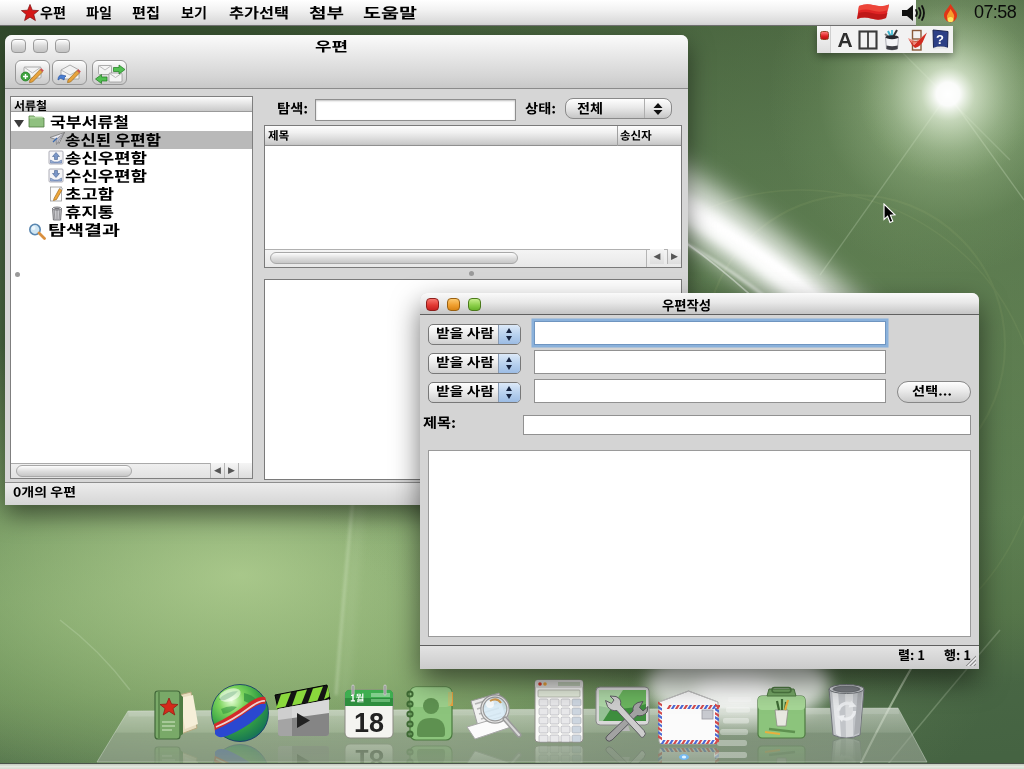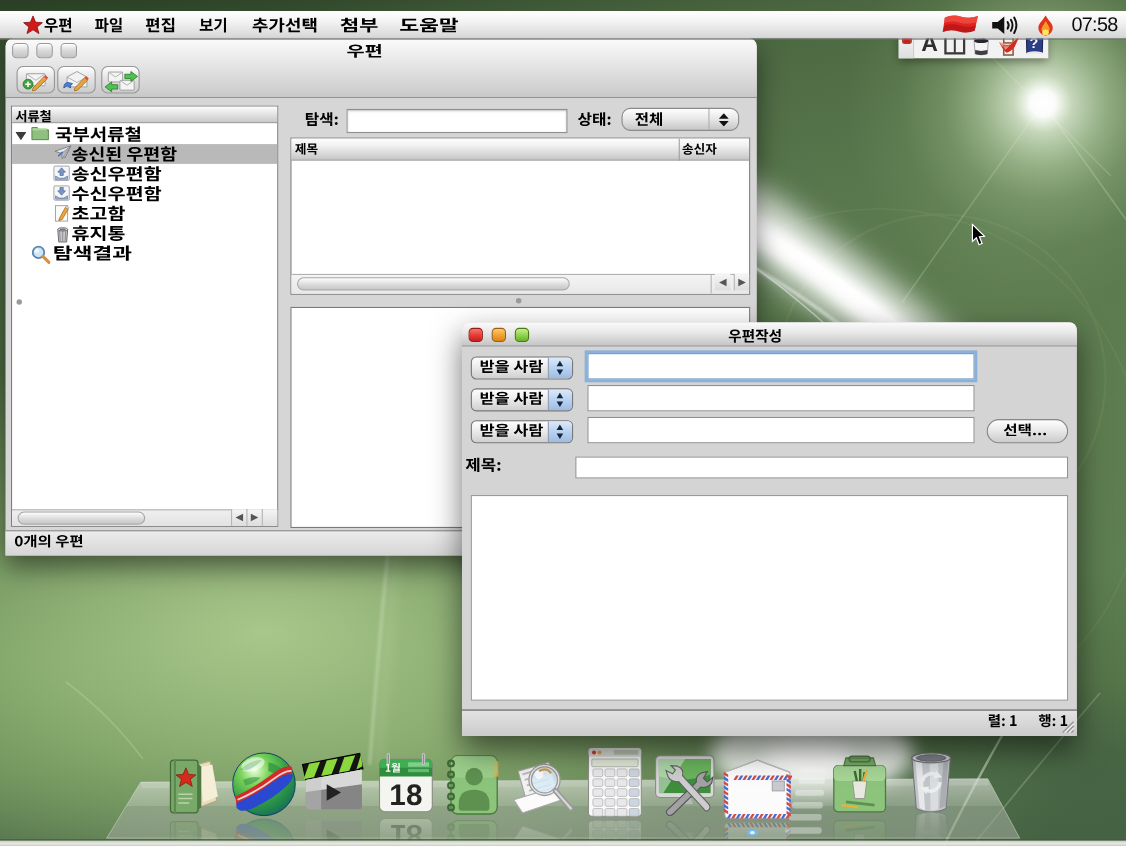--- a/index.html
+++ b/index.html
@@ -5,21 +5,21 @@
 body{position:relative;font-family:"Liberation Sans",sans-serif;background:#567549}
 .kt{position:absolute;overflow:visible}
 #wall{position:absolute;left:0;top:0;width:1024px;height:769px;
 background:
 radial-gradient(closest-side,rgba(240,250,232,.55),rgba(200,228,176,.28) 45%,rgba(160,196,136,.1) 72%,transparent 100%) 768px -86px/360px 360px no-repeat,
 radial-gradient(1000px 760px at 88% 30%,rgba(118,148,98,.4),transparent 70%),
 radial-gradient(520px 260px at 240px 575px,rgba(186,216,152,.78),rgba(160,198,128,.38) 60%,transparent 100%),
 radial-gradient(340px 180px at 60px 620px,rgba(140,180,112,.25),transparent 100%),
 radial-gradient(560px 220px at 430px 680px,rgba(158,194,126,.42),transparent 100%),
 linear-gradient(175deg,#293e24 0px,#3f5a37 70px,#4a6943 220px,#537349 420px,#587a4e 600px,#527247 700px,#456342 769px);}
-#menubar{position:absolute;left:0;top:10px;width:1024px;height:26px;
+#menubar{position:absolute;left:0;top:0;width:916px;height:26px;
 background:linear-gradient(#ffffff,#f2f2f2 40%,#d9d9d9 92%,#cfcfcf);
 border-bottom:1px solid #6f6f6f;z-index:50}
 #clock{position:absolute;top:2px;left:974px;font-size:18px;color:#0a0a0a;letter-spacing:-0.6px}
 #floattb{position:absolute;left:817px;top:26px;width:136px;height:27px;background:#f2f2f2;
 box-shadow:0 3px 8px rgba(0,0,0,.4);z-index:40}
 #floattb .grip{position:absolute;left:0;top:0;width:14px;height:27px;background:linear-gradient(#fafafa,#dedede);border-right:1px solid #cfcfcf}
 #floattb .rbtn{position:absolute;left:3px;top:5px;width:9px;height:9px;border-radius:2.5px;
 background:linear-gradient(#f77,#d22 60%,#b11);border:1px solid #942}
 .win{position:absolute;z-index:20}
 #mailwin{left:5px;top:35px;width:683px;height:470px;border-radius:7px 7px 0 0;

